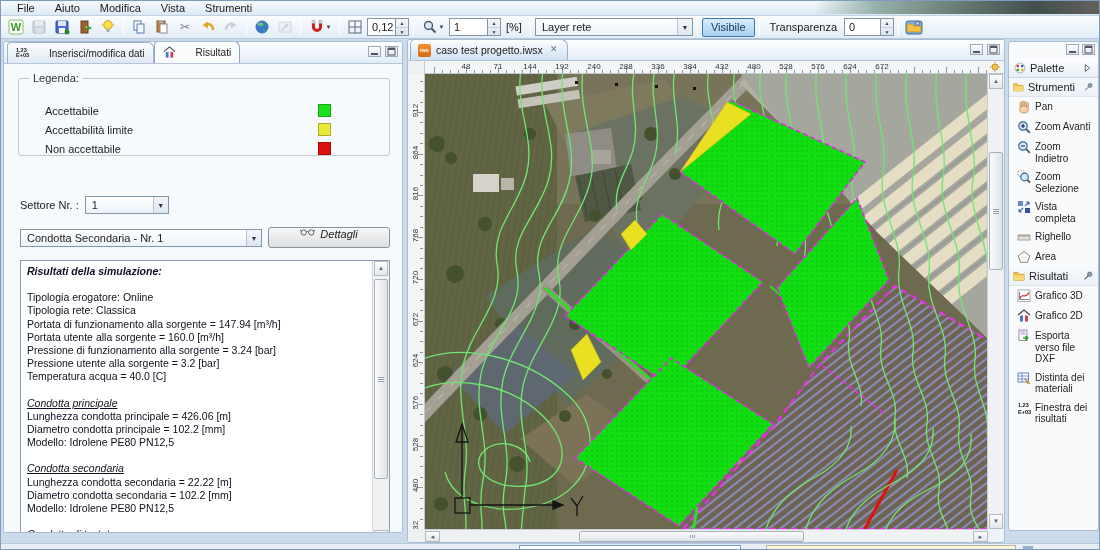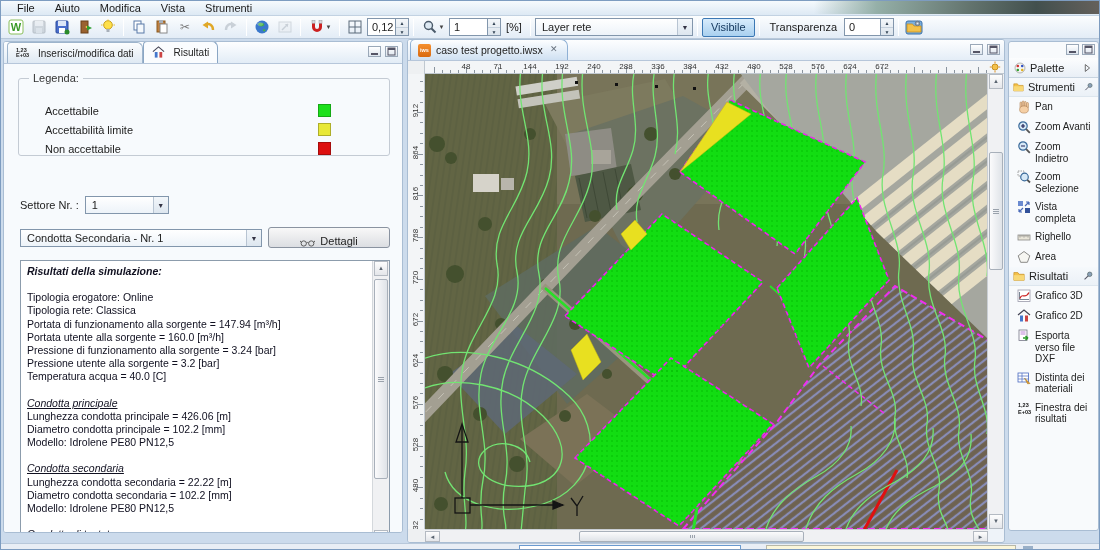--- a/index.html
+++ b/index.html
@@ -34,36 +34,36 @@
   .tlabel { padding:0 6px; color:#1a1a1a; }
   .pct { padding:0 4px; color:#1a1a1a; }
 
   
   .panel { position:absolute; background:#f7fafd; border:1px solid #a9bdd3; border-radius:3px; overflow:hidden; }
   .workbench { position:absolute; left:0; top:38px; width:1100px; height:504px; background:#ccdbec; }
 
   
   #left-panel { left:2px; top:2px; width:400px; height:492px; }
   .tabbar { position:relative; height:22px; background:linear-gradient(#fdfeff,#e2ecf6); border-bottom:1px solid #b6c6da; display:flex; align-items:flex-end; padding-left:3px; }
-  .tab { height:21px; display:flex; align-items:center; gap:9px; padding:0 8px; border:1px solid #9db4cc; border-bottom:none;
+  .tab { height:21px; display:flex; align-items:center; gap:20px; padding:0 8px; border:1px solid #9db4cc; border-bottom:none;
     border-radius:4px 6px 0 0; background:linear-gradient(#fcfdfe,#dfe9f3); font-size:10px; white-space:nowrap; cursor:pointer; }
   .tab.active { background:#fafcfe; border-color:#8aa6c4; height:22px; }
   .e03ic { font-size:5.5px; line-height:5px; font-weight:bold; color:#222; text-align:left; }
   .minmax { position:absolute; right:4px; top:4px; display:flex; gap:4px; }
   .mm { width:13px; height:11px; border:1px solid #9aa8b8; background:linear-gradient(#fff,#dde5ee); display:flex; align-items:center; justify-content:center; cursor:pointer; }
   .lp-body { position:absolute; left:0; top:22px; right:0; bottom:0; background:#f7fafd; }
   .groupbox { position:absolute; left:14px; top:14px; width:372px; height:78px; border:1px solid #c4cbd4; border-radius:3px; }
   .groupbox .gb-label { position:absolute; left:10px; top:-7px; background:#f7fafd; padding:0 4px; color:#333; }
   .legend-row { display:flex; align-items:center; height:19px; padding-left:26px; padding-right:58px; }
   .legend-row:first-of-type { margin-top:22px; }
   .legend-row .sw { width:13px; height:13px; margin-left:auto; border:1px solid rgba(0,0,0,.25); }
   .sector-row { position:absolute; left:16px; top:132px; display:flex; align-items:center; gap:6px; }
   .pipe-row { position:absolute; left:16px; top:163px; display:flex; align-items:center; }
-  .btn { height:21px; padding:0 4px; display:flex; align-items:flex-end; gap:5px; border:1px solid #8a93a0; border-radius:3px;
-    background:linear-gradient(#f8f8f8,#dcdee2); cursor:pointer; }
+  .btn { height:21px; padding:0 4px; display:flex; align-items:flex-start; gap:5px; border:1px solid #8a93a0; border-radius:3px;
+    background:linear-gradient(#f8f8f8,#dcdee2); cursor:pointer;font-style:italic; }
   .results { position:absolute; left:16px; top:196px; width:370px; height:286px; border:1px solid #8c9cac; background:#fff; overflow:hidden; }
   .r-inner { position:absolute; left:6px; top:4px; right:20px; bottom:0; font-size:10.5px; line-height:13.2px; color:#101020; }
   .r-title { font-weight:bold; font-style:italic; }
   .r-head { font-style:italic; text-decoration:underline; }
   .r-gap { height:13px; }
   .vsb { position:absolute; right:0; top:0; bottom:0; width:17px; background:#f0f1f3; border-left:1px solid #d4d8dc; }
   .sb-btn { position:absolute; left:1px; right:1px; height:15px; background:linear-gradient(#fdfdfd,#e4e6ea); border:1px solid #b4bac2; color:#5a6470; font-size:6px; text-align:center; line-height:13px; cursor:pointer; }
   .sb-thumb { position:absolute; left:1px; right:1px; background:linear-gradient(90deg,#fbfbfc,#dfe3e8); border:1px solid #a8b0ba; border-radius:2px; cursor:grab; }
   .grip { position:absolute; left:3px; right:3px; top:50%; height:5px; margin-top:-2px;
     background:repeating-linear-gradient(#9aa2ac 0 1px, transparent 1px 2px); }

